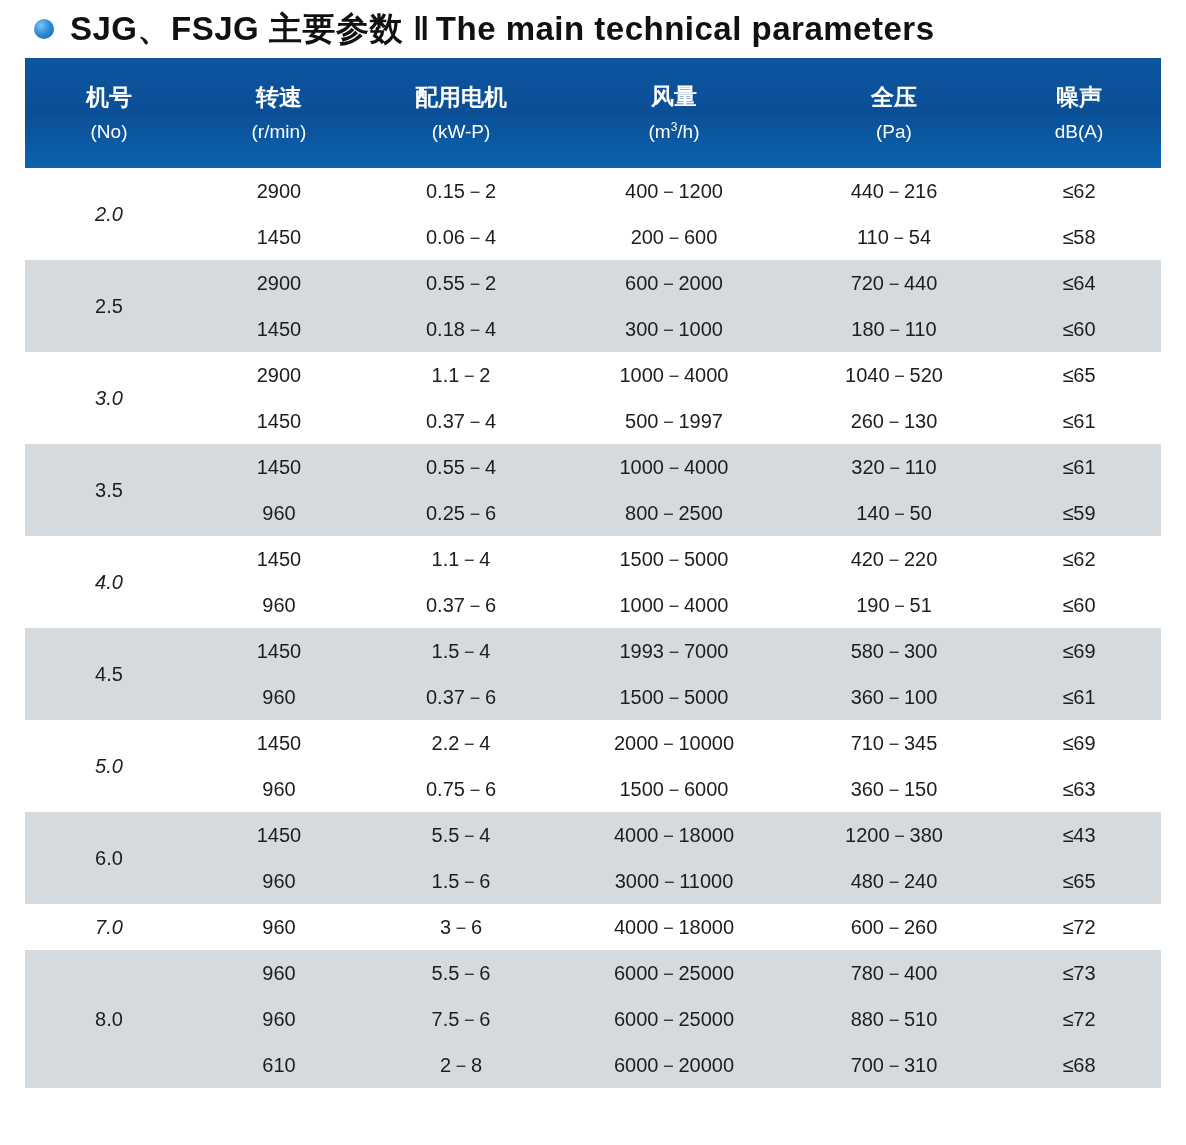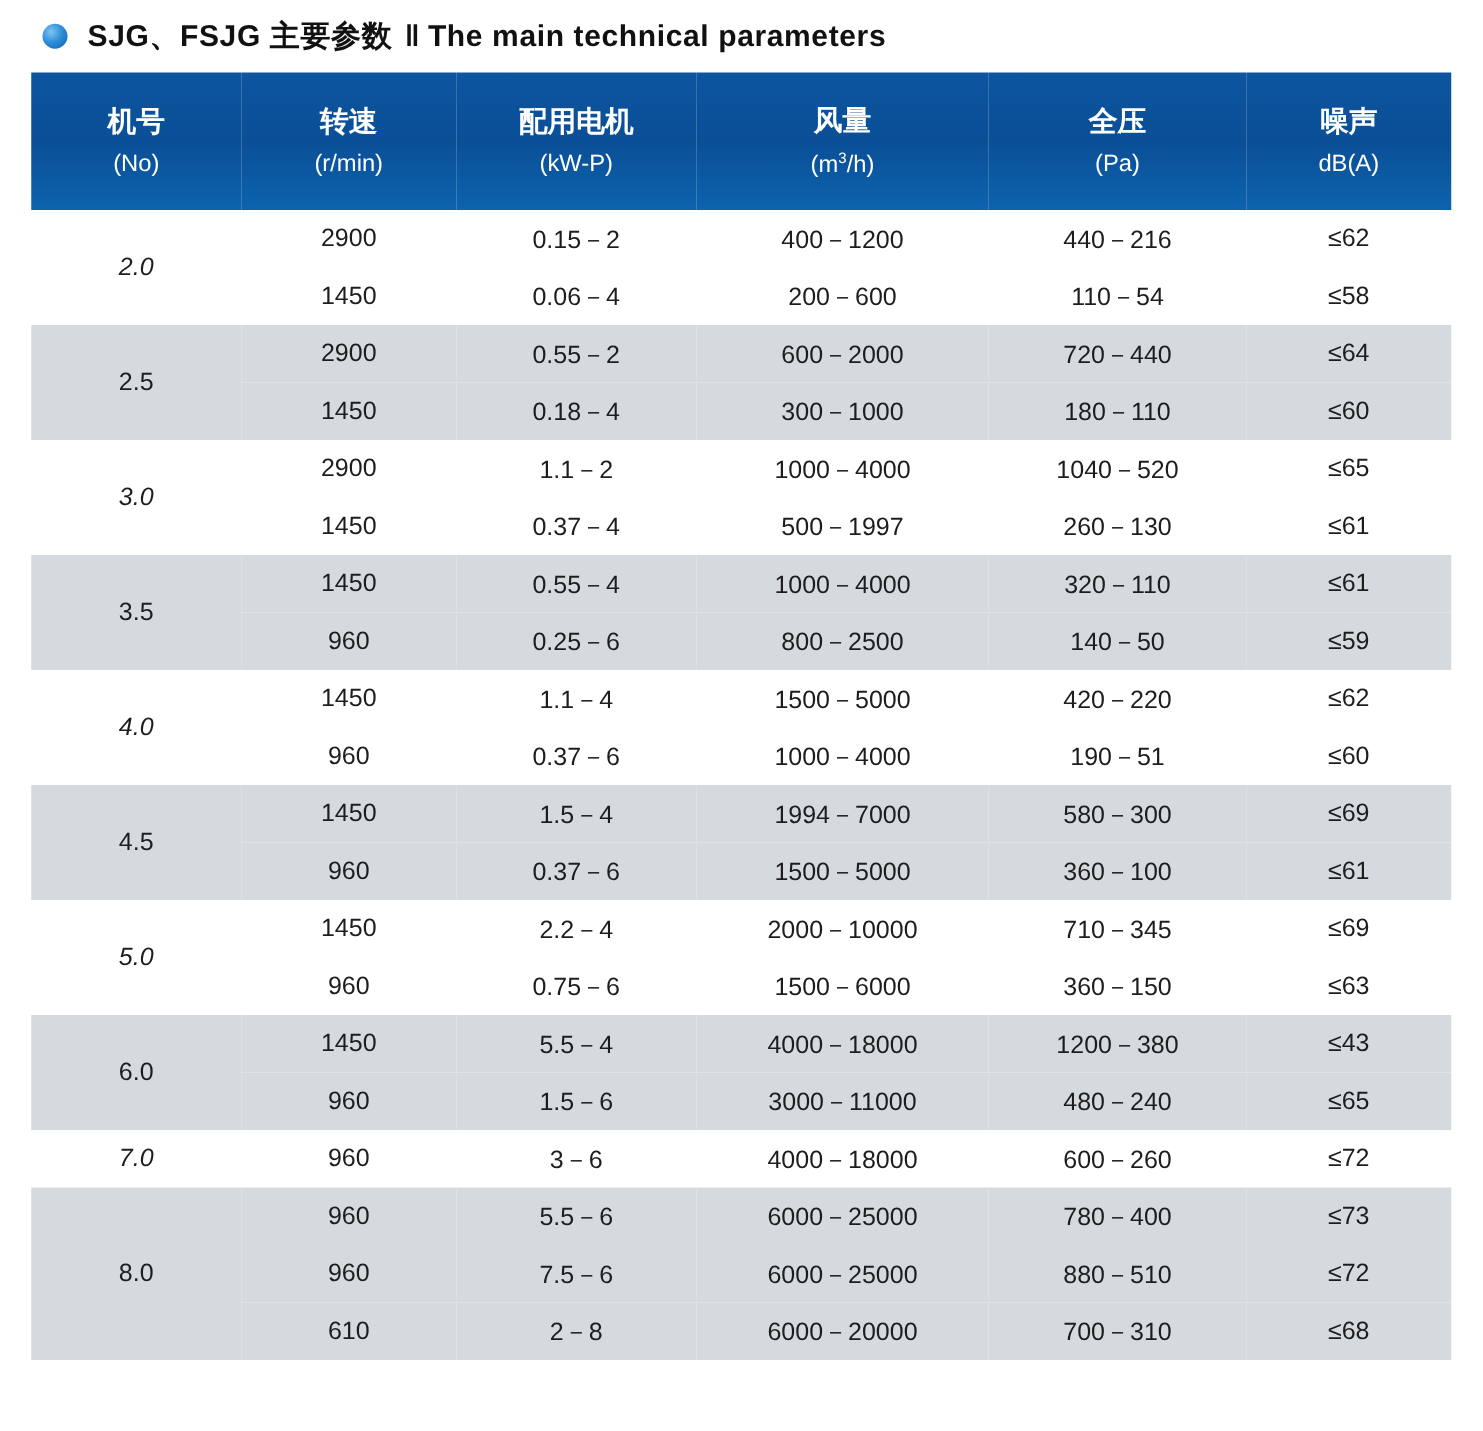--- a/index.html
+++ b/index.html
@@ -30,21 +30,21 @@
   }
   .title-dot {
     width: 20px;
     height: 20px;
     border-radius: 50%;
     background: radial-gradient(circle at 35% 32%, #7fc4f2 0%, #2f8fd8 45%, #0a5fa8 100%);
     margin-right: 16px;
     flex: 0 0 auto;
   }
   .title-text {
-    font-size: 24px;
+    font-size: 33px;
     font-weight: bold;
     letter-spacing: 0.5px;
     color: #111111;
     white-space: nowrap;
     font-family: "Liberation Sans", "DejaVu Sans", sans-serif;
   }
   .title-sep {
     display: inline-block;
     padding: 0 6px 0 10px;
     font-weight: bold;
@@ -235,21 +235,21 @@
           <td>960</td>
           <td>0.37－6</td>
           <td>1000－4000</td>
           <td>190－51</td>
           <td>≤60</td>
         </tr>
         <tr class="band-b">
           <td class="model band-b" rowspan="2">4.5</td>
           <td>1450</td>
           <td>1.5－4</td>
-          <td>1994－7000</td>
+          <td>1993－7000</td>
           <td>580－300</td>
           <td>≤69</td>
         </tr>
         <tr class="band-b">
           <td>960</td>
           <td>0.37－6</td>
           <td>1500－5000</td>
           <td>360－100</td>
           <td>≤61</td>
         </tr>

